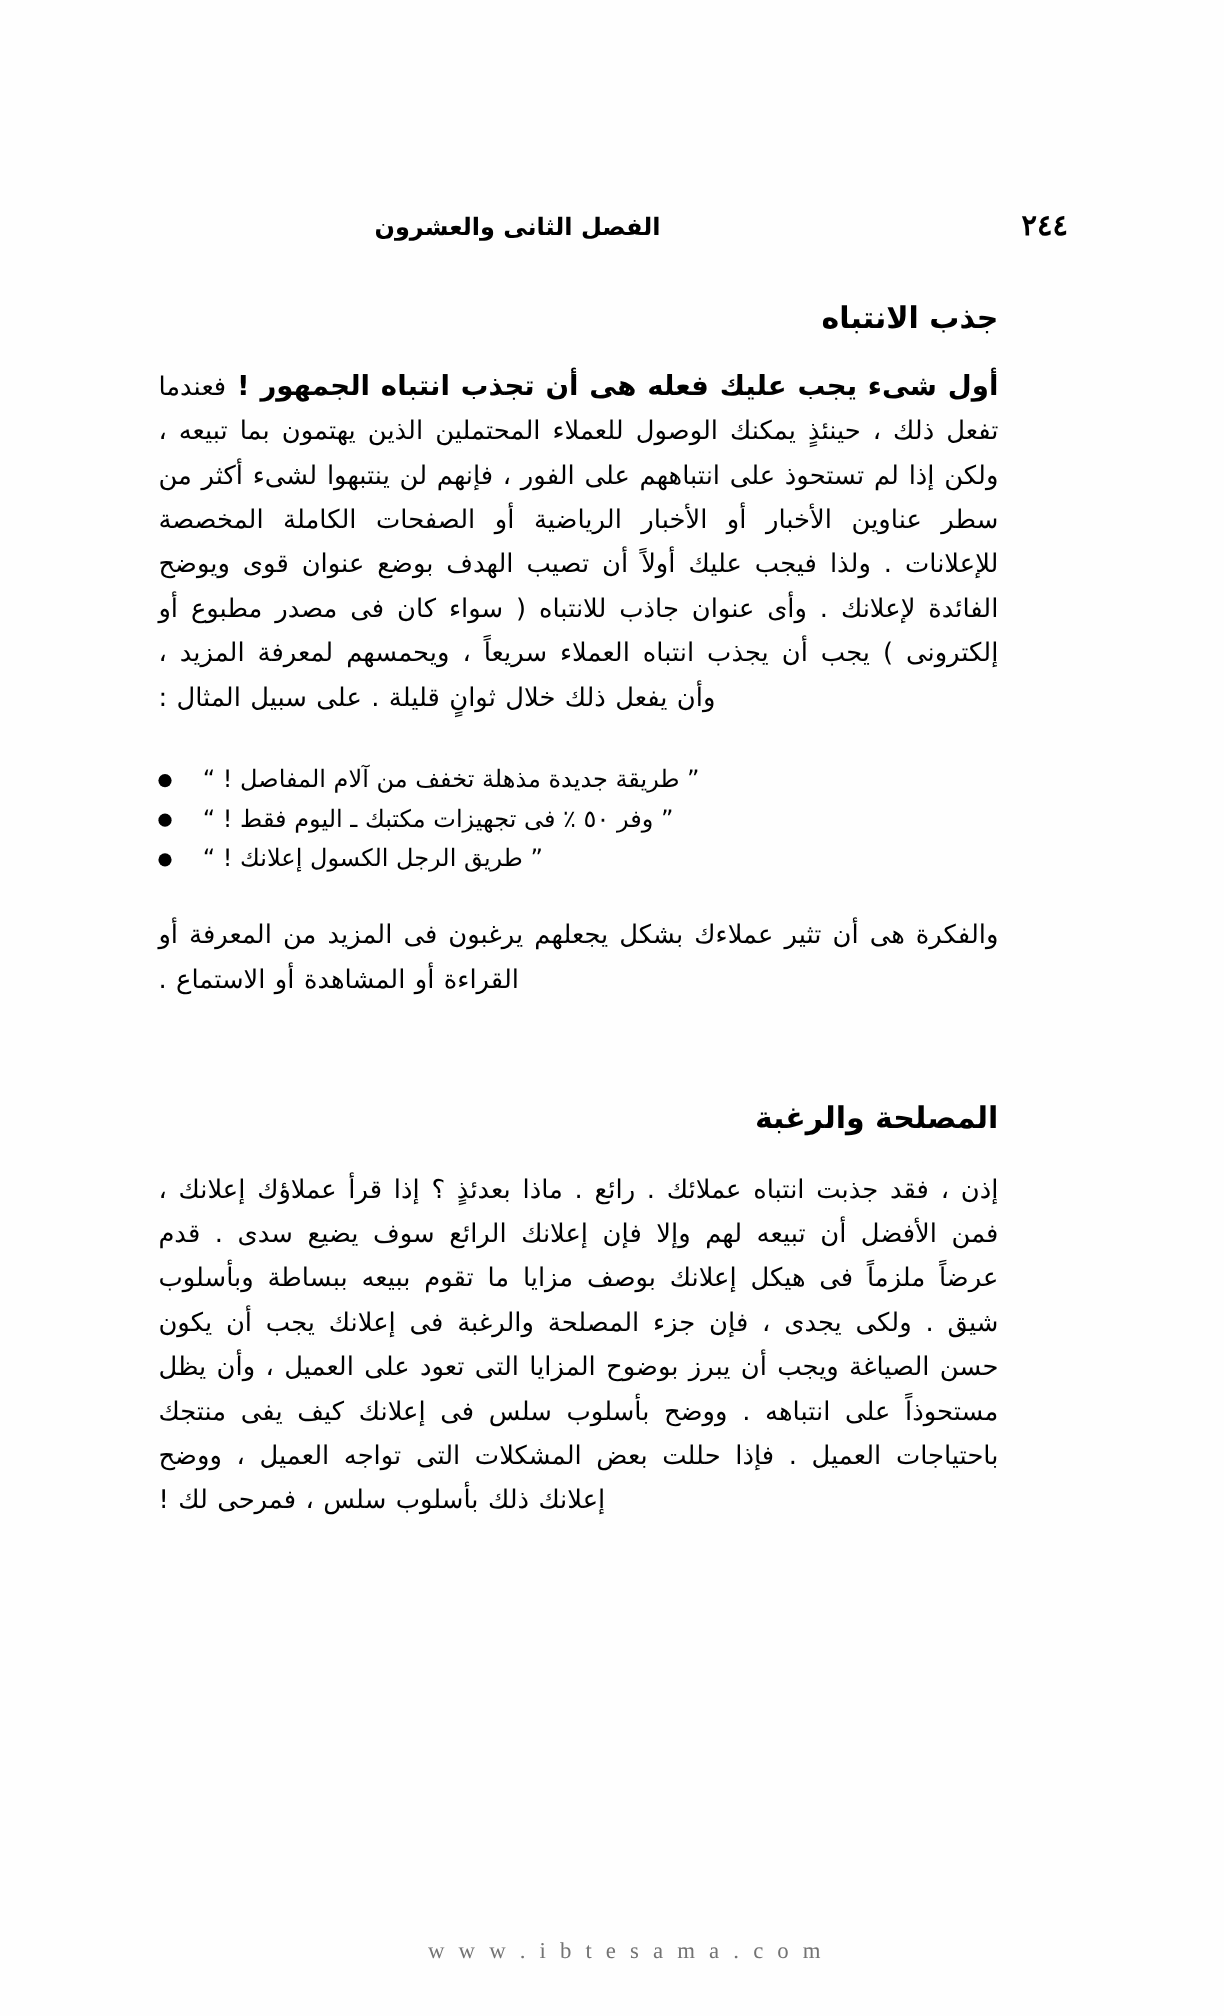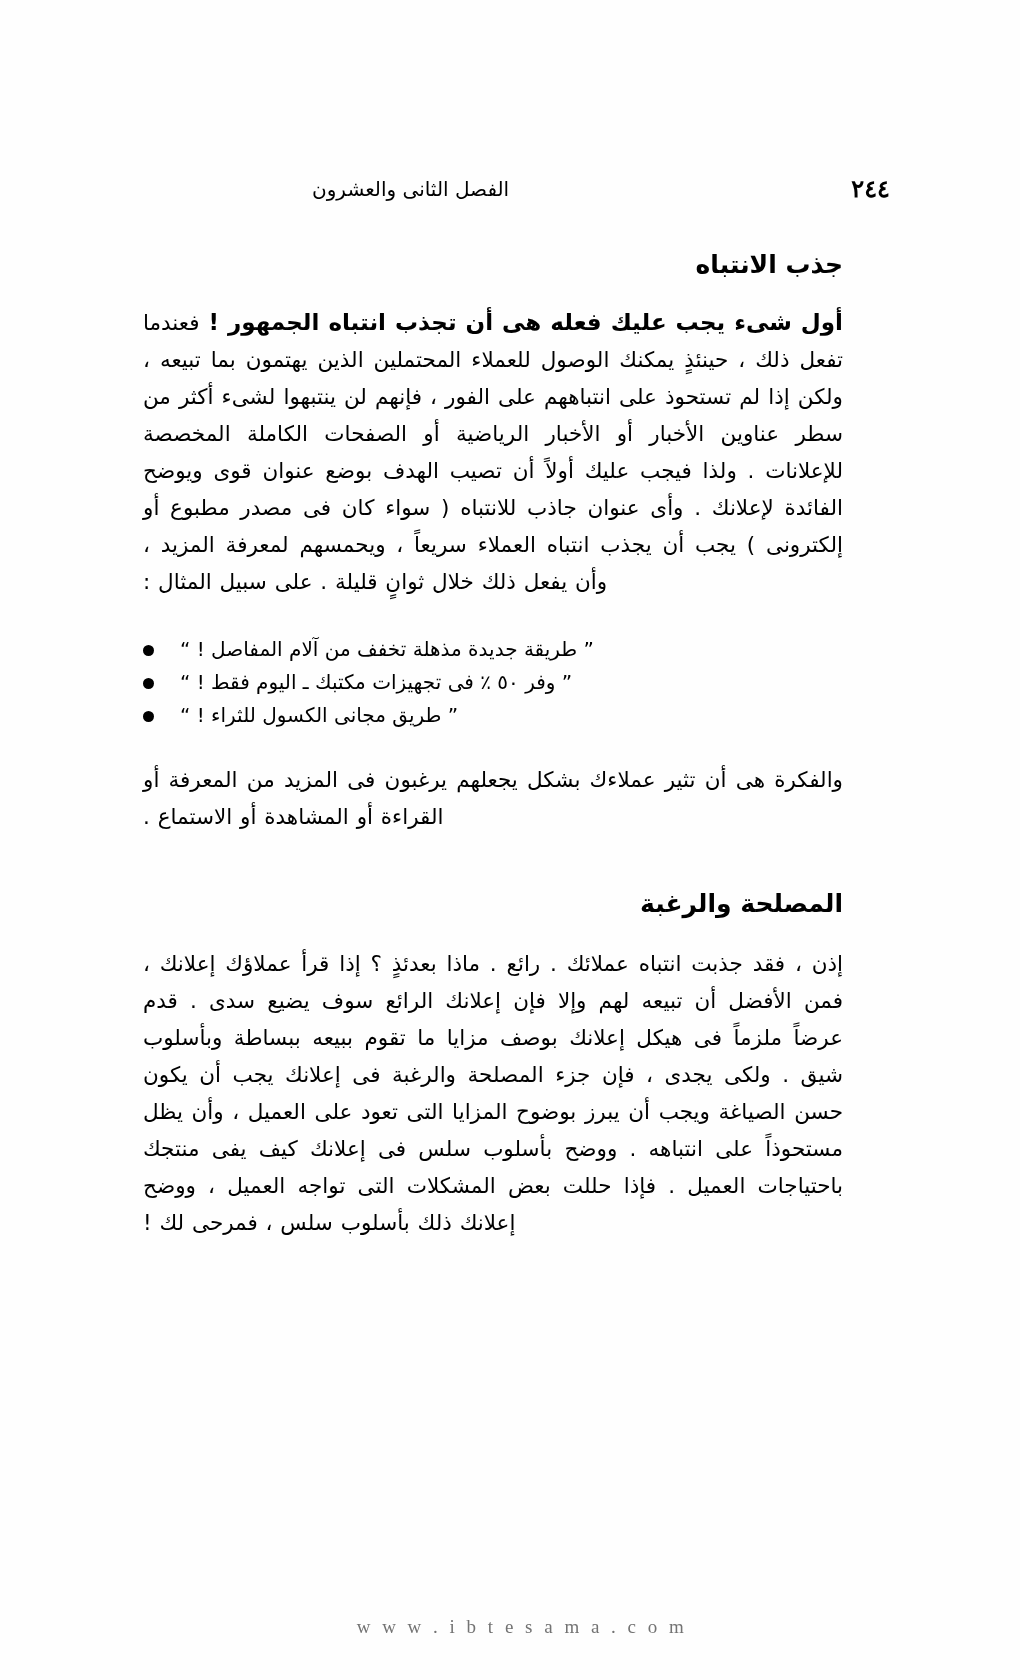--- a/index.html
+++ b/index.html
@@ -37,45 +37,45 @@
   }
   .running-head .page-number {
     font-size: 24px;
     font-weight: 700;
     letter-spacing: 3px;
     line-height: 1;
     font-family: Liberation Serif, serif;
   }
   .running-head .chapter-title {
     font-size: 20px;
-    font-weight: 400;
+    font-weight: 700;
     margin-left: 182px;
     white-space: nowrap;
   }
 
   
   .content {
     position: absolute;
     top: 250px;
-    left: 143px;
+    left: 132px;
     width: 700px;
     direction: rtl;
     text-align: justify;
   }
 
   h2.section-heading {
     font-size: 25px;
     font-weight: 700;
     margin: 0 0 24px 0;
     text-align: right;
     line-height: 1.2;
     letter-spacing: -0.2px;
   }
   h2.section-heading.second {
-    margin-top: 54px;
+    margin-top: 82px;
     margin-bottom: 26px;
   }
 
   p.para {
     margin: 0;
     font-size: 21.5px;
     line-height: 37px;
     text-align: justify;
     text-align-last: left;
     word-spacing: 1px;
@@ -162,21 +162,21 @@
     <ul class="bullets">
       <li>
         <span class="bullet-text">” طريقة جديدة مذهلة تخفف من آلام المفاصل ! “</span>
         <span class="bullet-dot"></span>
       </li>
       <li>
         <span class="bullet-text">” وفر ٥٠ ٪ فى تجهيزات مكتبك ـ اليوم فقط ! “</span>
         <span class="bullet-dot"></span>
       </li>
       <li>
-        <span class="bullet-text">” طريق مجانى الكسول للثراء ! “</span>
+        <span class="bullet-text">” طريق الرجل الكسول إعلانك ! “</span>
         <span class="bullet-dot"></span>
       </li>
     </ul>
 
     <p class="para closing">والفكرة هى أن تثير عملاءك بشكل يجعلهم يرغبون فى المزيد من المعرفة أو القراءة أو المشاهدة أو الاستماع .</p>
 
     <h2 class="section-heading second">المصلحة والرغبة</h2>
 
     <p class="para body-two">إذن ، فقد جذبت انتباه عملائك . رائع . ماذا بعدئذٍ ؟ إذا قرأ عملاؤك إعلانك ، فمن الأفضل أن تبيعه لهم وإلا فإن إعلانك الرائع سوف يضيع سدى . قدم عرضاً ملزماً فى هيكل إعلانك بوصف مزايا ما تقوم ببيعه ببساطة وبأسلوب شيق . ولكى يجدى ، فإن جزء المصلحة والرغبة فى إعلانك يجب أن يكون حسن الصياغة ويجب أن يبرز بوضوح المزايا التى تعود على العميل ، وأن يظل مستحوذاً على انتباهه . ووضح بأسلوب سلس فى إعلانك كيف يفى منتجك باحتياجات العميل . فإذا حللت بعض المشكلات التى تواجه العميل ، ووضح إعلانك ذلك بأسلوب سلس ، فمرحى لك !</p>
 

